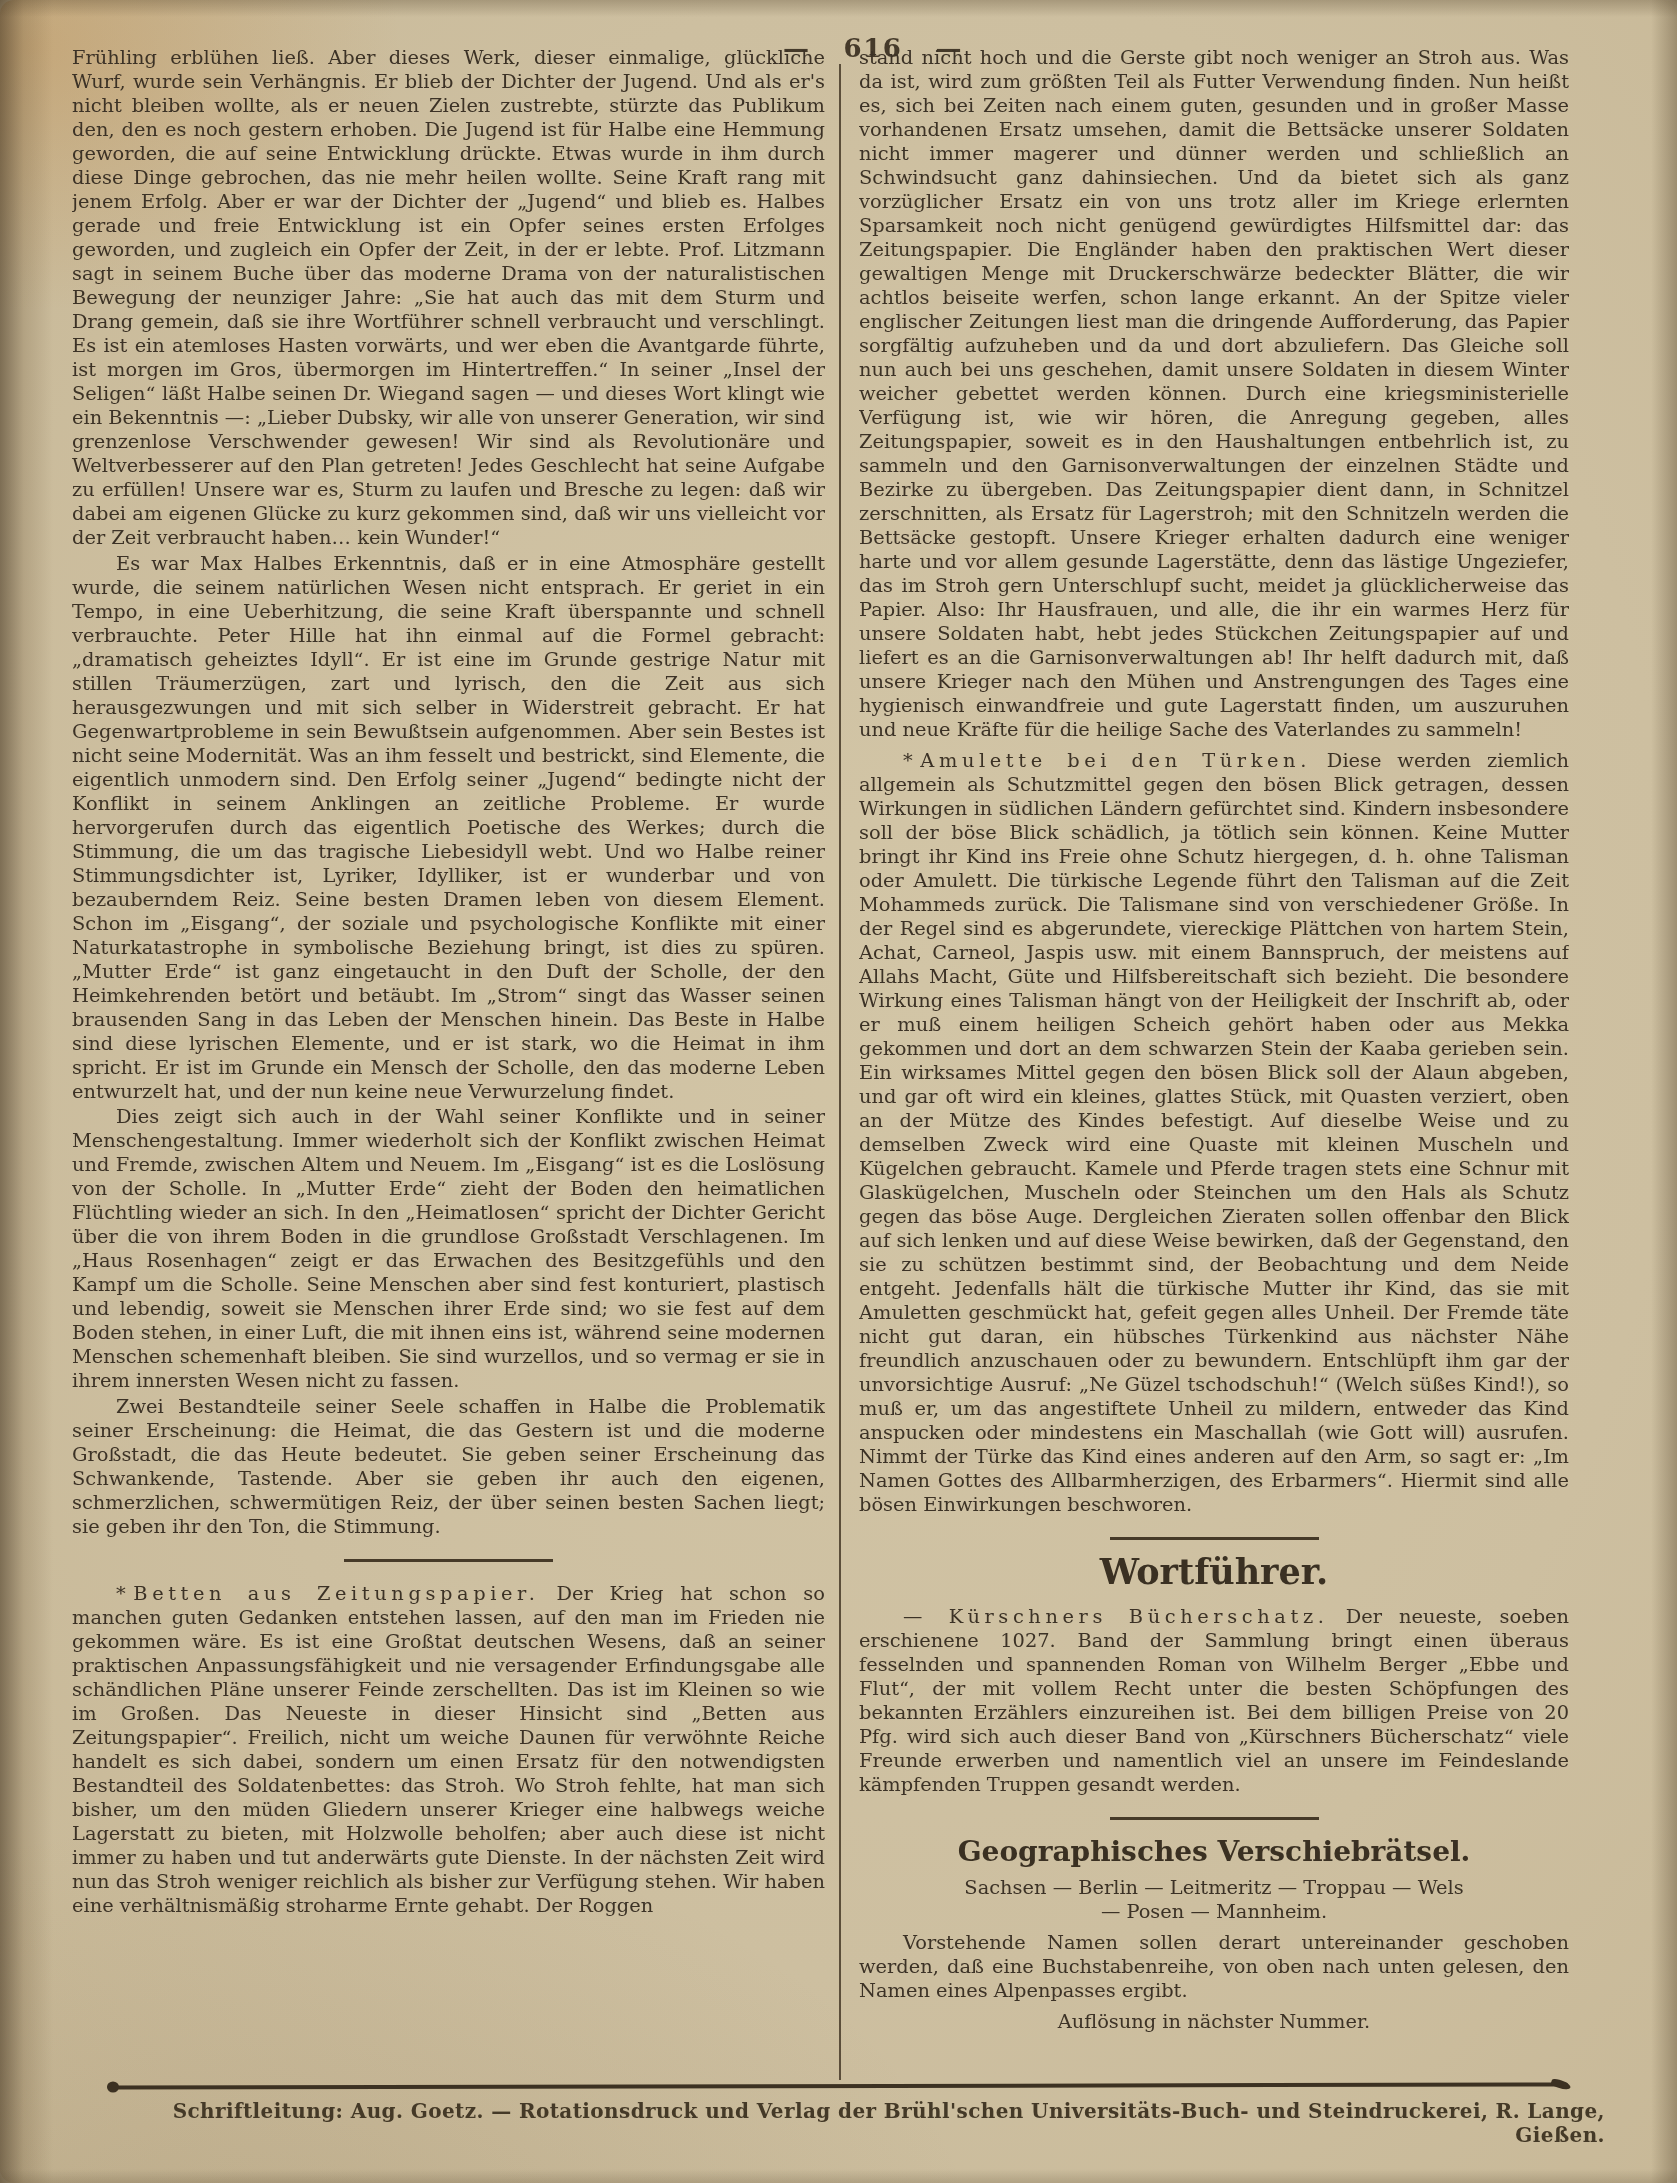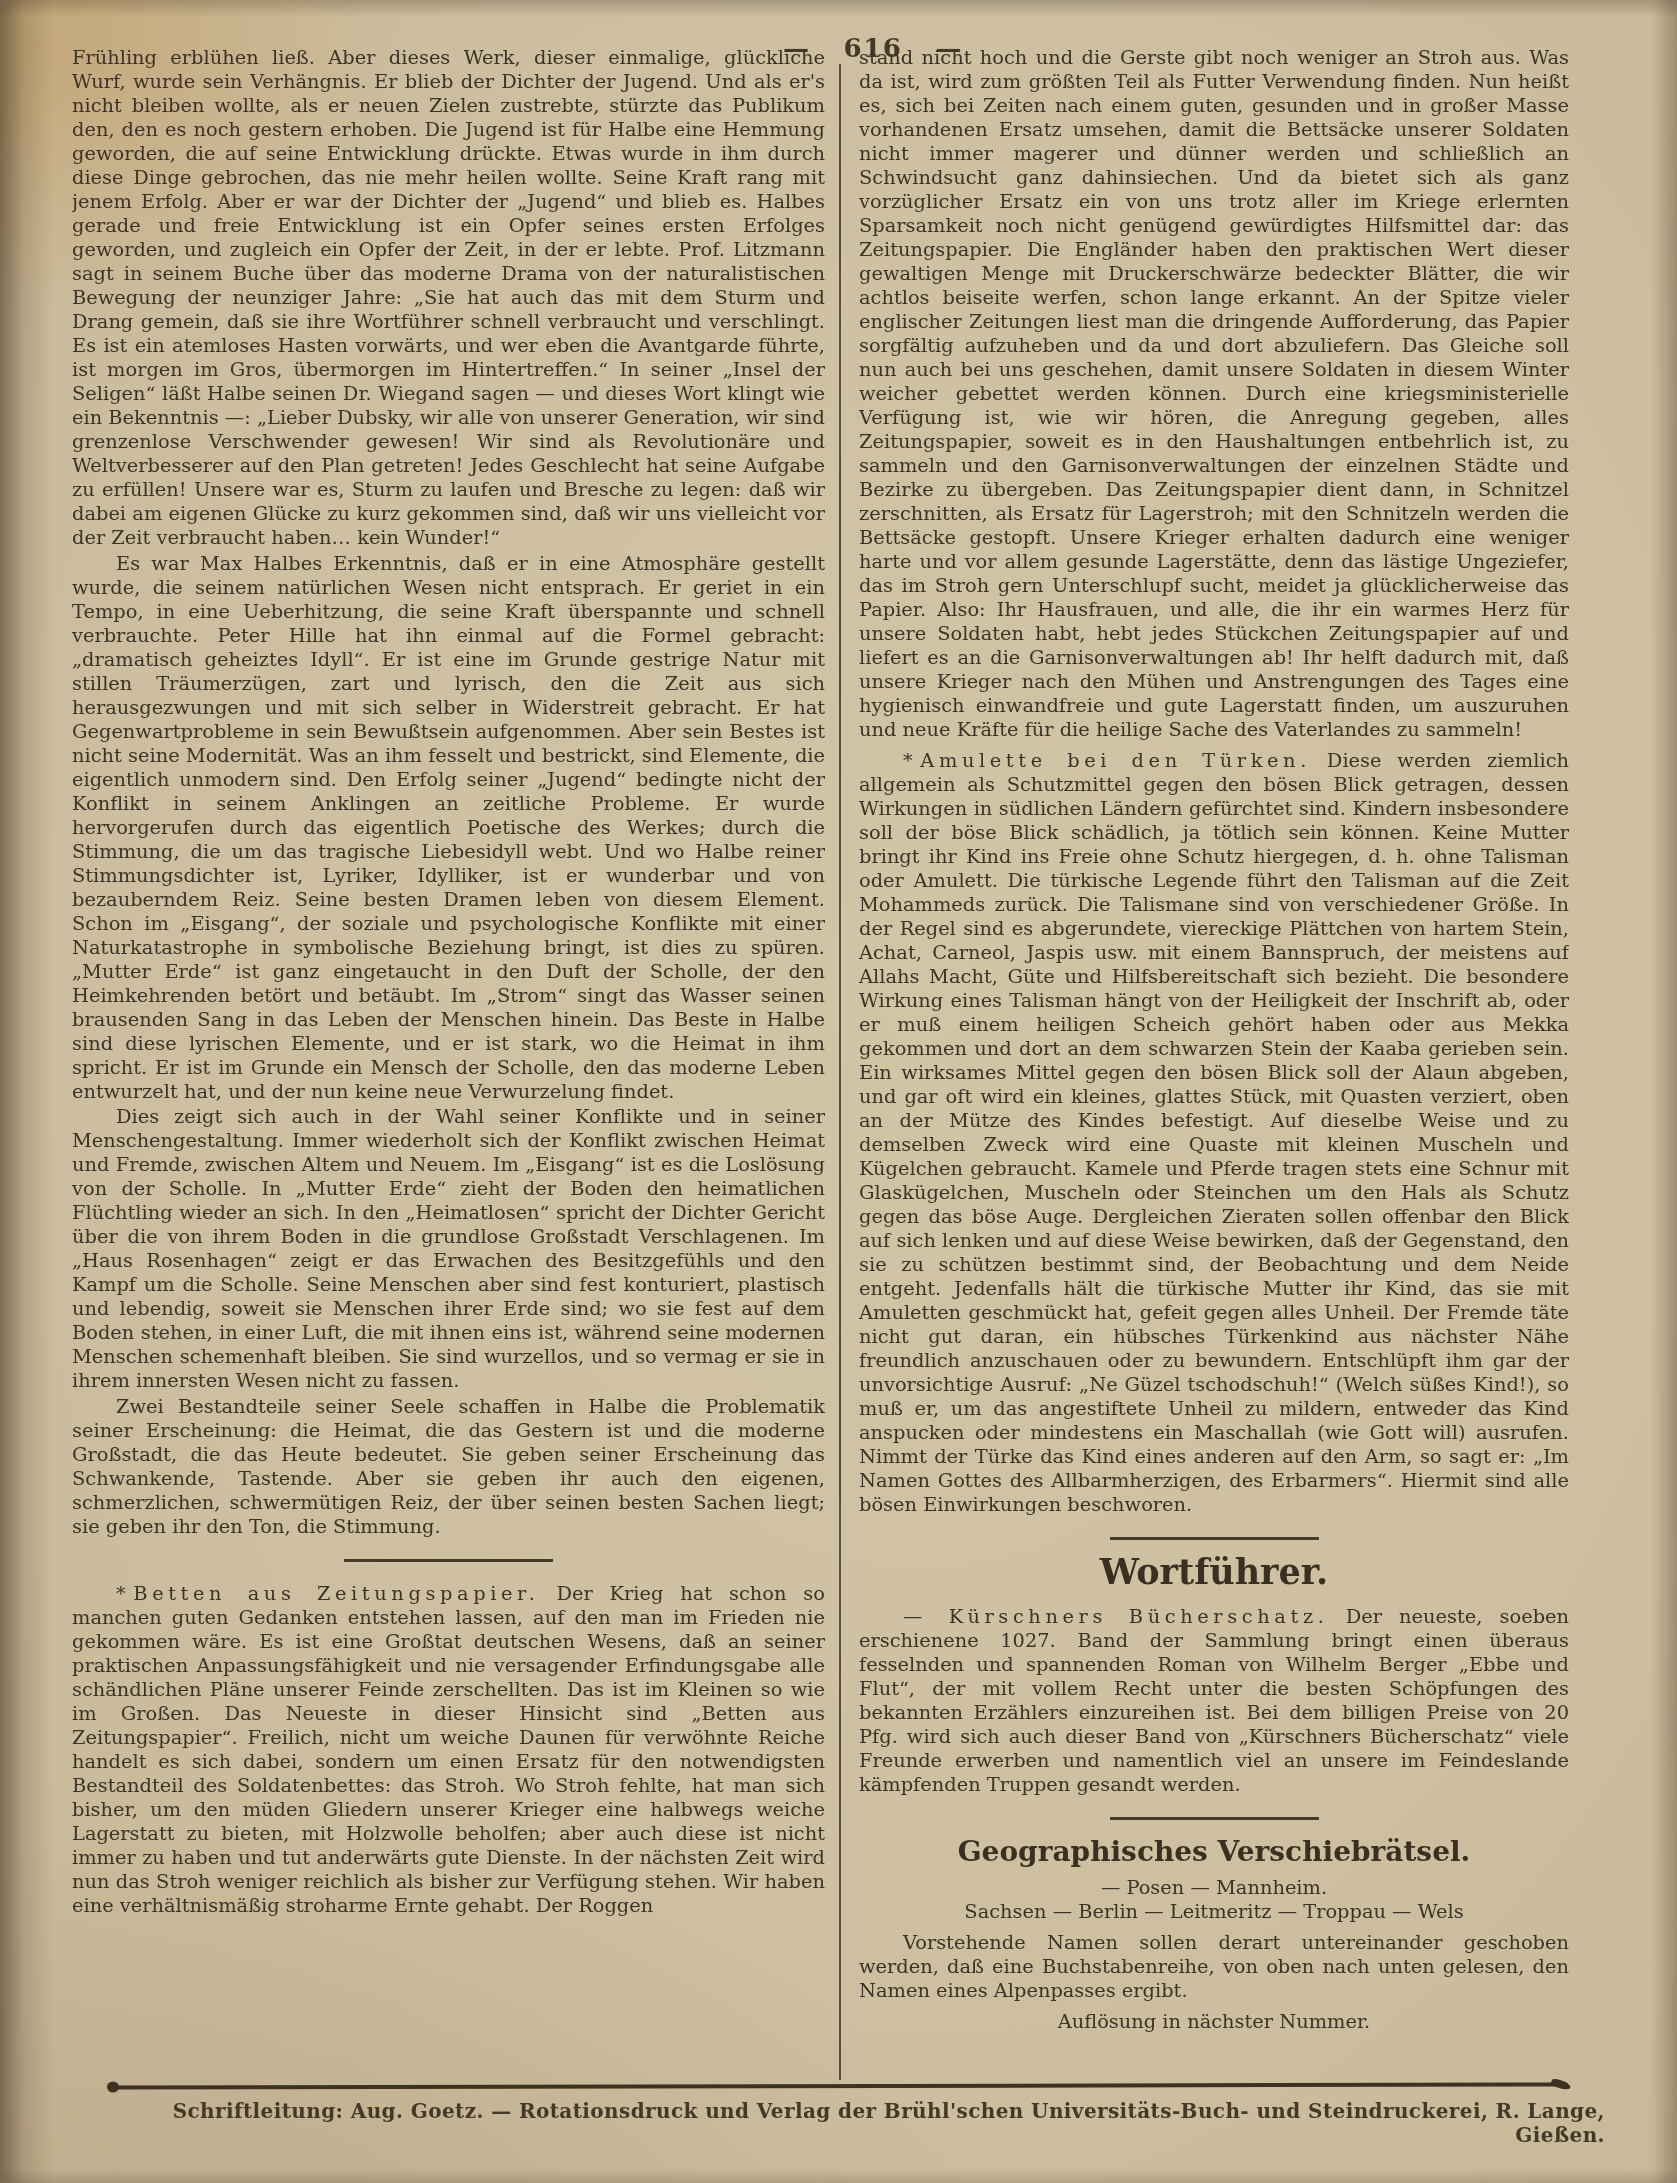--- a/index.html
+++ b/index.html
@@ -138,22 +138,22 @@
 
     <p class="ind">
       <span class="gesperrt">— Kürschners Bücherschatz.</span>
       <span>Der neueste, soeben erschienene 1027. Band der Sammlung bringt einen überaus fesselnden und spannenden Roman von Wilhelm Berger „Ebbe und Flut“, der mit vollem Recht unter die besten Schöpfungen des bekannten Erzählers einzureihen ist. Bei dem billigen Preise von 20 Pfg. wird sich auch dieser Band von „Kürschners Bücherschatz“ viele Freunde erwerben und namentlich viel an unsere im Feindeslande kämpfenden Truppen gesandt werden.</span>
     </p>
 
     <div class="rule-short"></div>
 
     <h3 class="h-raetsel">Geographisches Verschiebrätsel.</h3>
 
+    <div class="center-line">Sachsen — Berlin — Leitmeritz — Troppau — Wels</div>
     <div class="center-line">— Posen — Mannheim.</div>
-    <div class="center-line">Sachsen — Berlin — Leitmeritz — Troppau — Wels</div>
 
     <p class="ind mt">Vorstehende Namen sollen derart untereinander geschoben werden, daß eine Buchstabenreihe, von oben nach unten gelesen, den Namen eines Alpenpasses ergibt.</p>
 
     <div class="center-line mt">Auflösung in nächster Nummer.</div>
 
   </div>
 
   <div class="footer-rule"></div>
   <div class="footer">Schriftleitung: Aug. Goetz. — Rotationsdruck und Verlag der Brühl'schen Universitäts-Buch- und Steindruckerei, R. Lange, Gießen.</div>
 </div>

